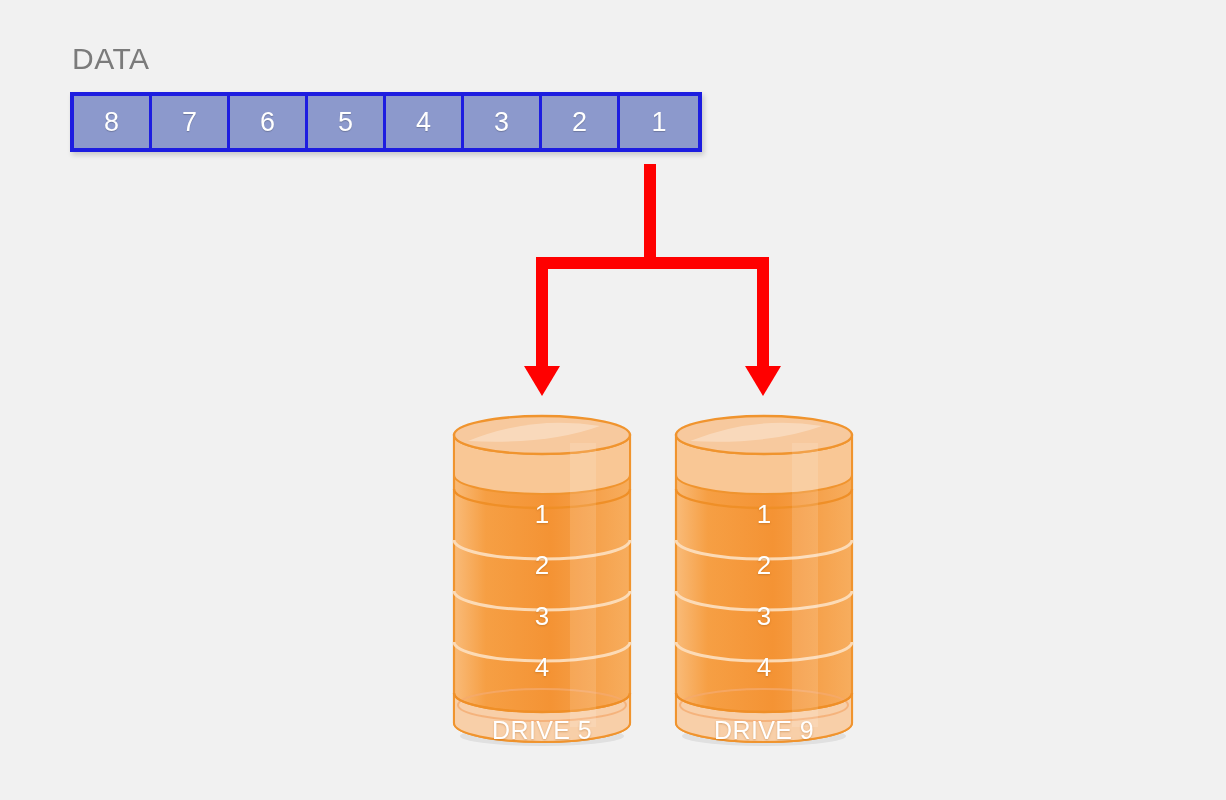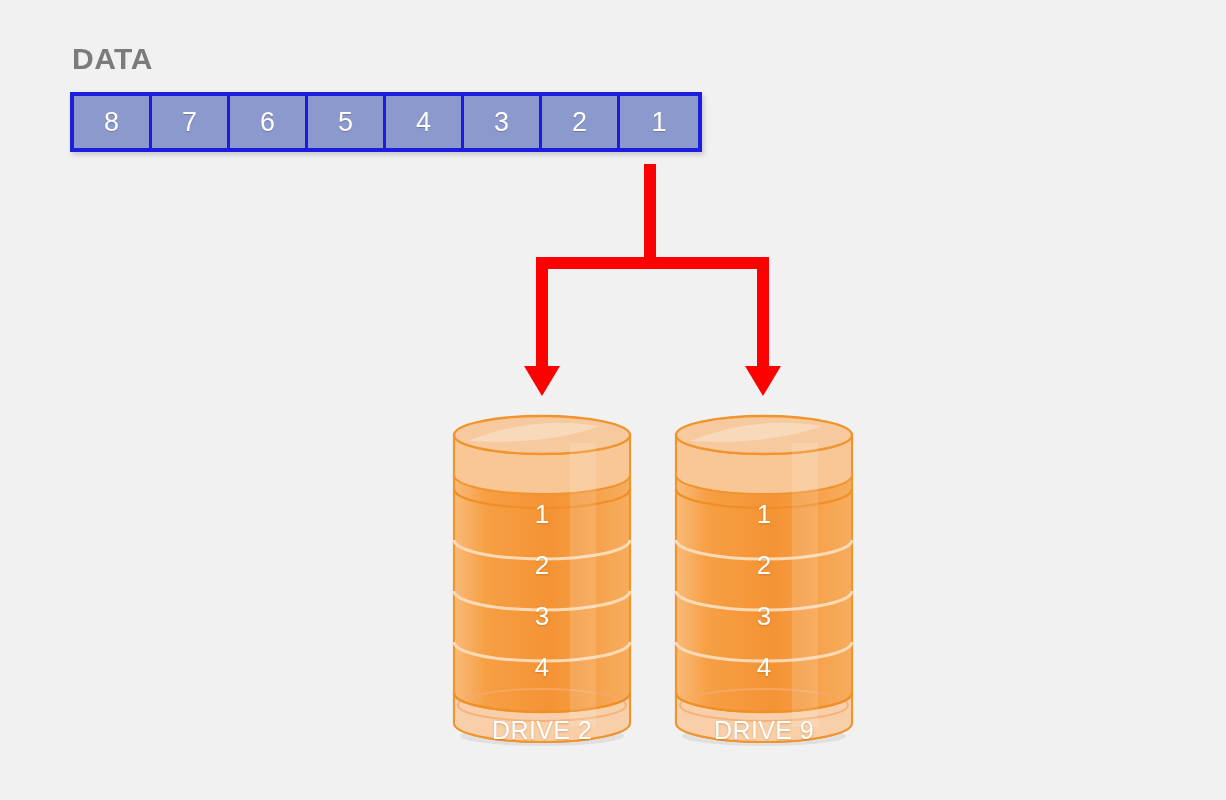--- a/index.html
+++ b/index.html
@@ -22,21 +22,21 @@
   }
 
   
   .data-label {
     position: absolute;
     left: 72px;
     top: 44px;
     font-size: 30px;
     letter-spacing: 0.5px;
     color: #7b7b7b;
-    font-weight: 700;
+    font-weight: 400;
     line-height: 1;
     white-space: nowrap;
   }
 
   
   .data-array {
     position: absolute;
     left: 70px;
     top: 92px;
     height: 60px;
@@ -164,21 +164,21 @@
           <path d="M 5 229 A 88 19 0 0 0 181 229" fill="none" stroke="rgba(252,221,188,0.95)" stroke-width="3"></path>
           <path d="M 5 280 A 88 19 0 0 0 181 280" fill="none" stroke="#ef8f27" stroke-width="2.4"></path>
           <ellipse cx="93" cy="22" rx="88" ry="19" fill="#f7c99e" stroke="#f0942e" stroke-width="2.4"></ellipse>
           <path d="M 19 28 Q 83 2 151 13 Q 99 32 19 28 Z" fill="rgba(255,255,255,0.30)"></path>
           <rect x="121" y="30" width="26" height="284" fill="rgba(255,255,255,0.13)"></rect>
         </svg>
         <div class="band-num" style="top: 88px;">1</div>
         <div class="band-num" style="top: 139px;">2</div>
         <div class="band-num" style="top: 190px;">3</div>
         <div class="band-num" style="top: 241px;">4</div>
-        <div class="drive-name" style="top: 305px;">DRIVE 2</div>
+        <div class="drive-name" style="top: 305px;">DRIVE 5</div>
       </div>
       <div class="drive" style="left: 671px; top: 413px;">
         <svg width="186" height="334" class="drive-svg">
           <defs>
             <linearGradient id="gBody-d1" x1="0%" y1="0%" x2="100%" y2="0%">
               <stop offset="0%" stop-color="#f9bb79"></stop>
               <stop offset="18%" stop-color="#f69f44"></stop>
               <stop offset="55%" stop-color="#f49334"></stop>
               <stop offset="100%" stop-color="#f7ad5e"></stop>
             </linearGradient>

